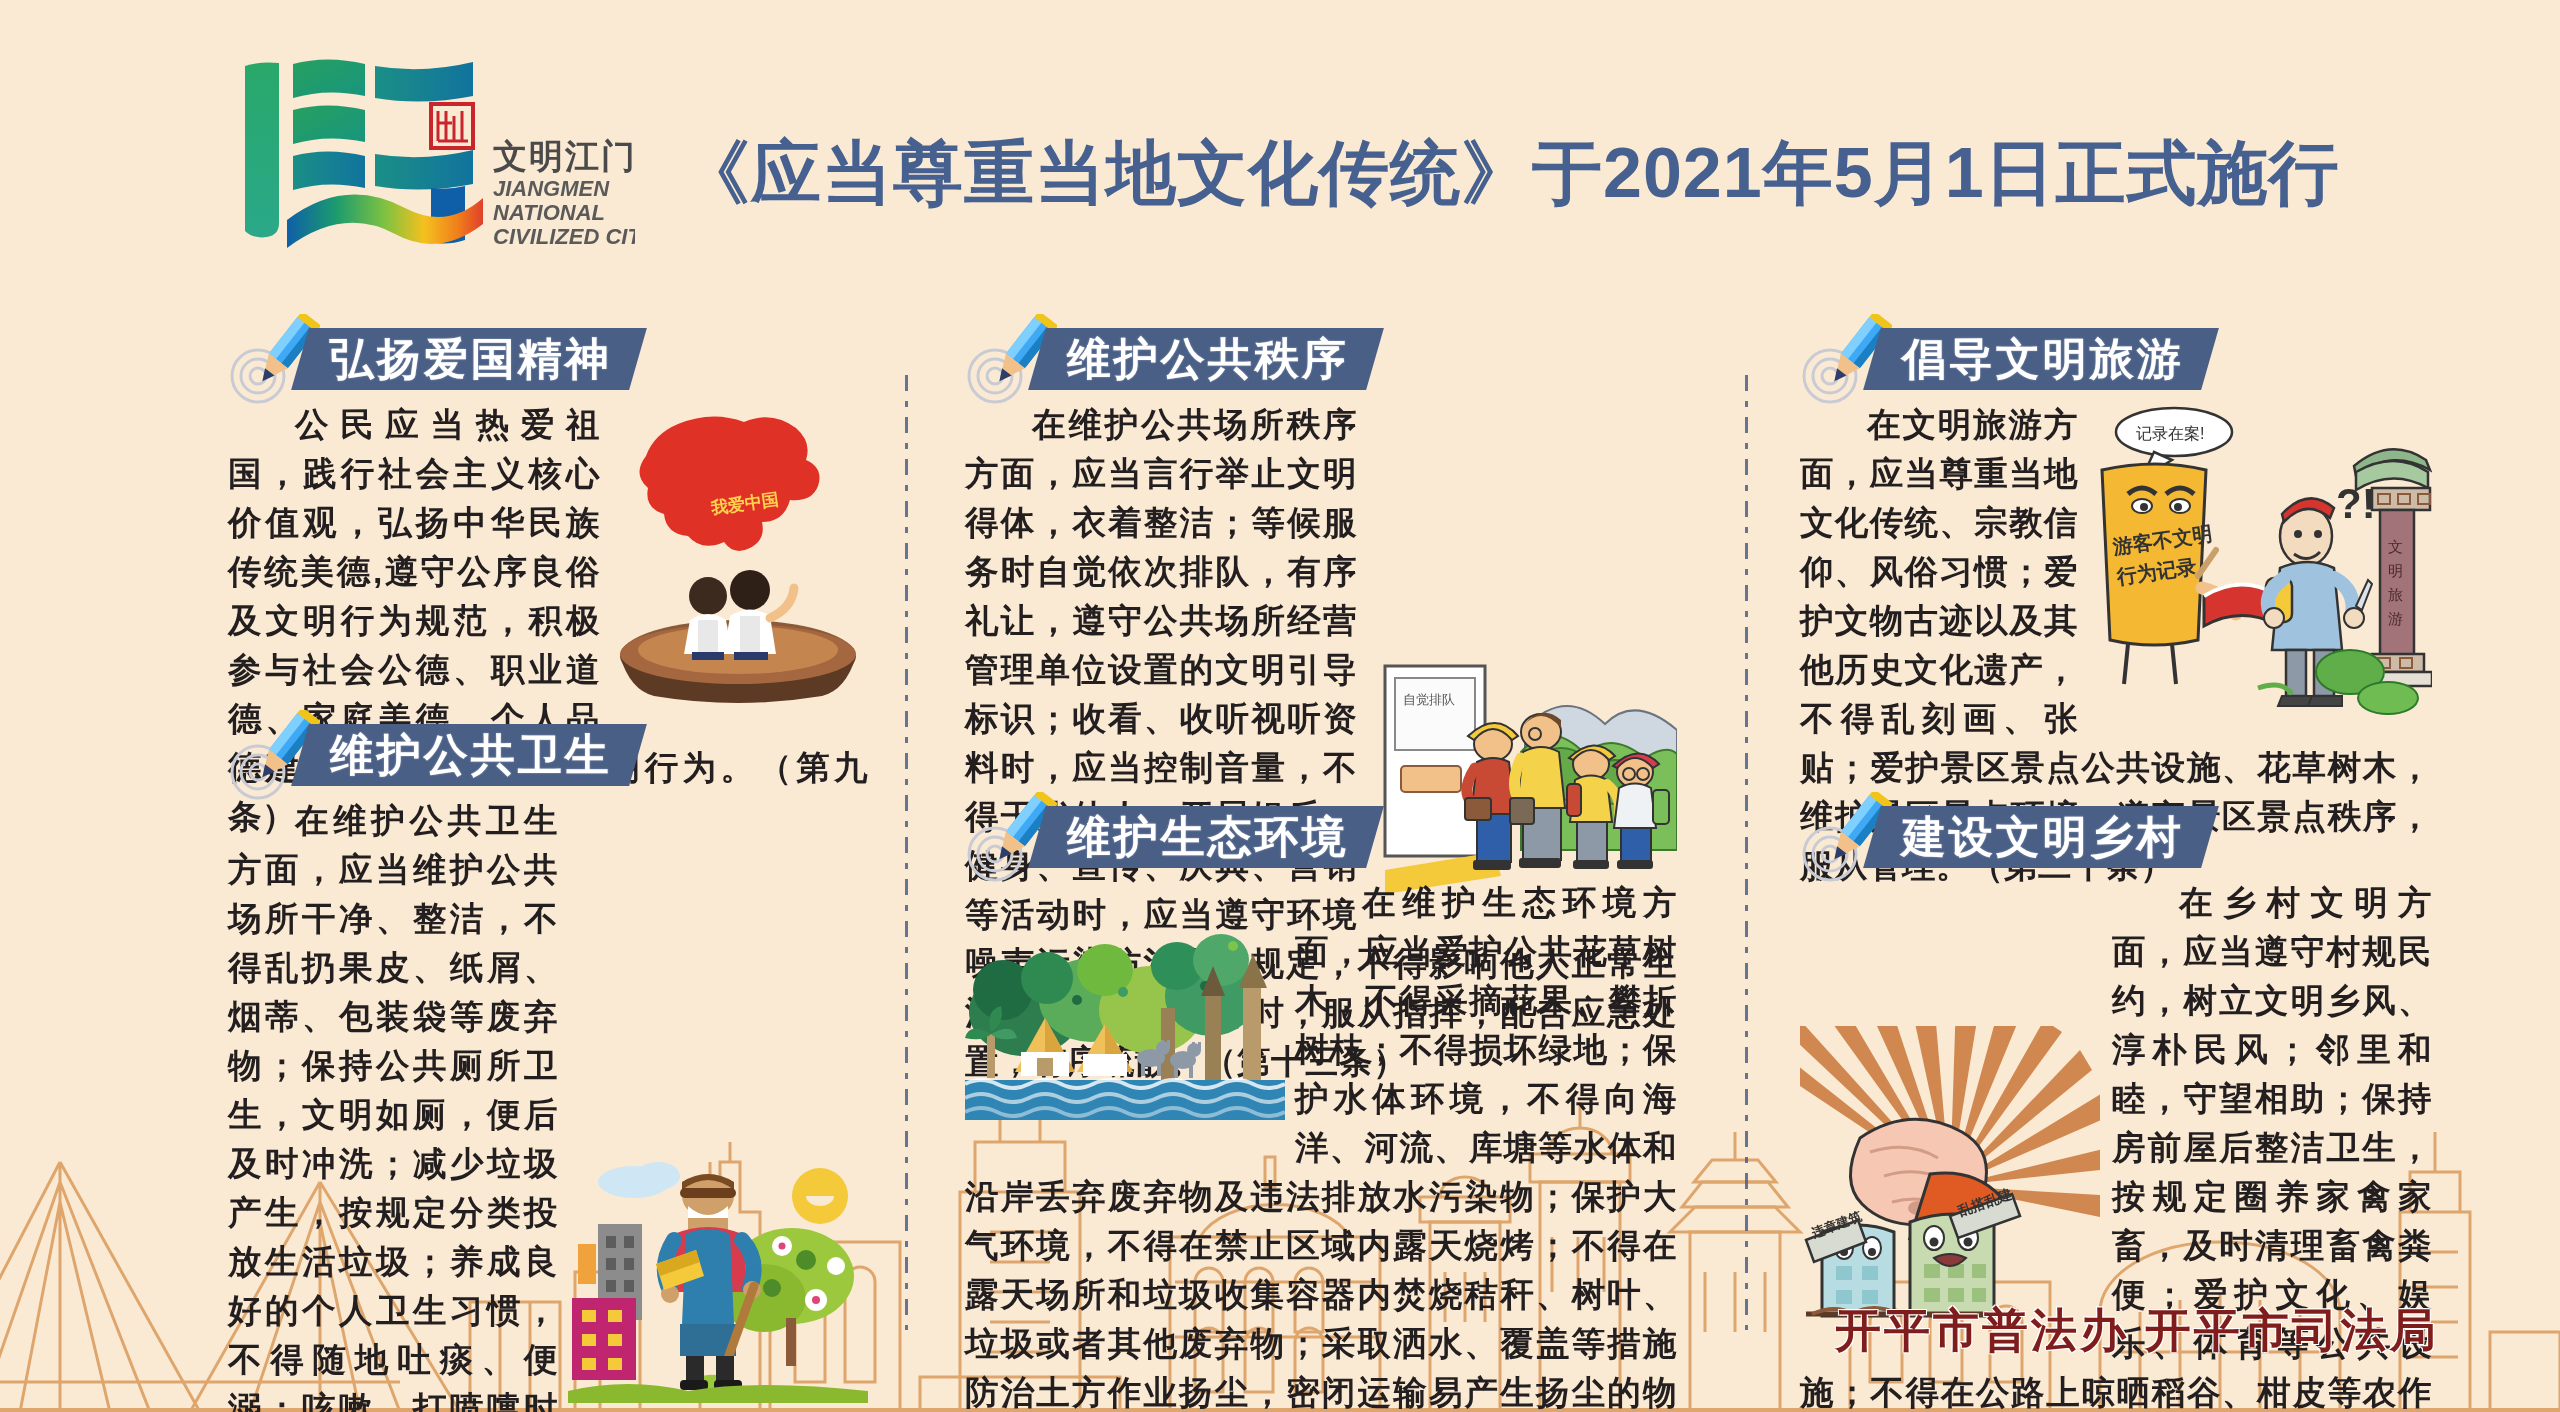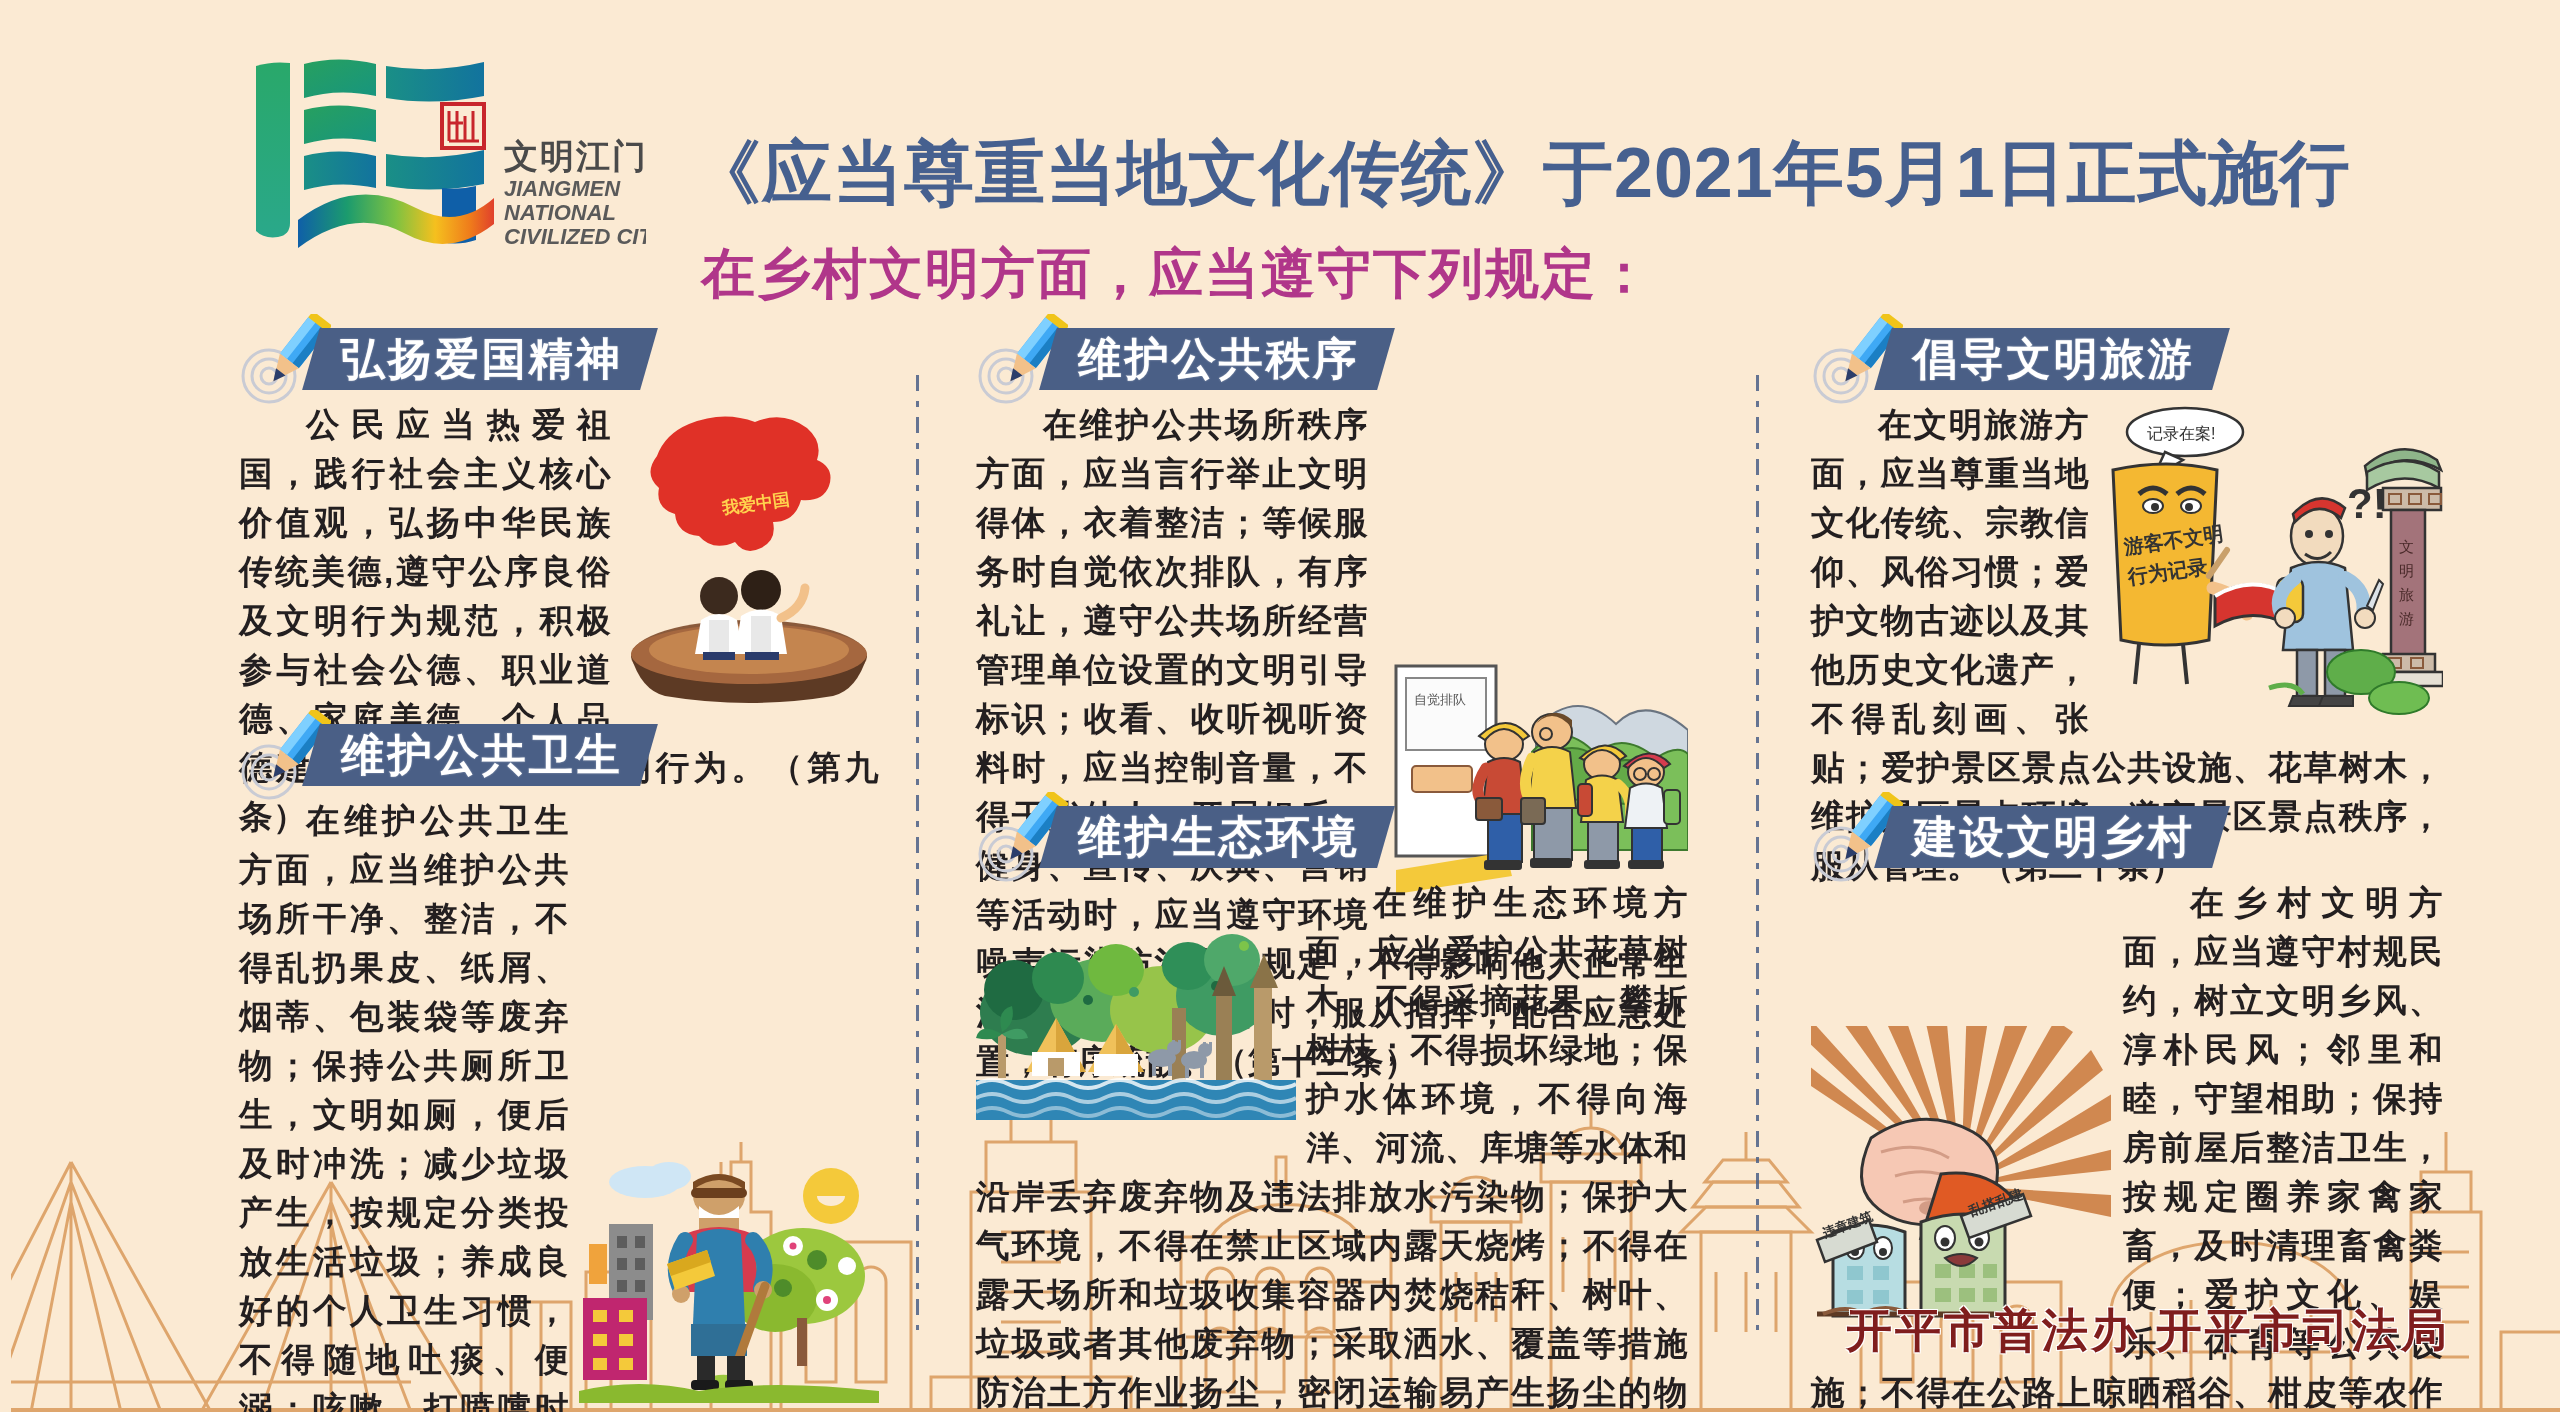--- a/index.html
+++ b/index.html
@@ -2,21 +2,21 @@
 <html><head>
 <meta charset="utf-8">
 <style>
   html,body{margin:0;padding:0;}
   body{
     width:2560px;height:1412px;overflow:hidden;
     background:#fbead3;
     font-family:"Liberation Sans","DejaVu Sans",sans-serif;
     position:relative;
   }
-  #poster{position:absolute;inset:0;background:#fbead3;overflow:hidden;margin-left:11px;}
+  #poster{position:absolute;inset:0;background:#fbead3;overflow:hidden;}
 
   
   .skyline{position:absolute;left:0;bottom:0;width:2560px;height:430px;pointer-events:none;}
   .skyline svg{display:block;width:100%;height:100%;}
 
   
   .logo{position:absolute;left:235px;top:48px;width:400px;height:205px;}
   .logo svg{display:block;}
 
   .title{
@@ -207,21 +207,20 @@
       </g>
 
       <text x="258" y="120" font-family="'Liberation Sans',sans-serif" font-size="34" font-weight="bold" fill="#4a4a4a" letter-spacing="2">文明江门</text>
       <text x="258" y="148" font-family="'Liberation Sans',sans-serif" font-size="22" font-style="italic" font-weight="bold" fill="#5a5a5a">JIANGMEN</text>
       <text x="258" y="172" font-family="'Liberation Sans',sans-serif" font-size="22" font-style="italic" font-weight="bold" fill="#5a5a5a">NATIONAL</text>
       <text x="258" y="196" font-family="'Liberation Sans',sans-serif" font-size="22" font-style="italic" font-weight="bold" fill="#5a5a5a">CIVILIZED CITY</text>
     </svg>
   </div>
 
   <div class="title">《应当尊重当地文化传统》于2021年5月1日正式施行</div>
-  <div class="subtitle">在乡村文明方面，应当遵守下列规定：</div>
 
   <div class="divider" style="left:905px;"></div>
   <div class="divider" style="left:1745px;"></div>
 
   <div class="section" style="left:228px;top:322px;width:640px;">
     <div class="sec-head">
       <span class="pencil">
         <svg width="92" height="92" viewBox="0 0 92 92">
           <g>
             <circle cx="30" cy="62" r="26" fill="none" stroke="#c9cbd4" stroke-width="3"></circle>

